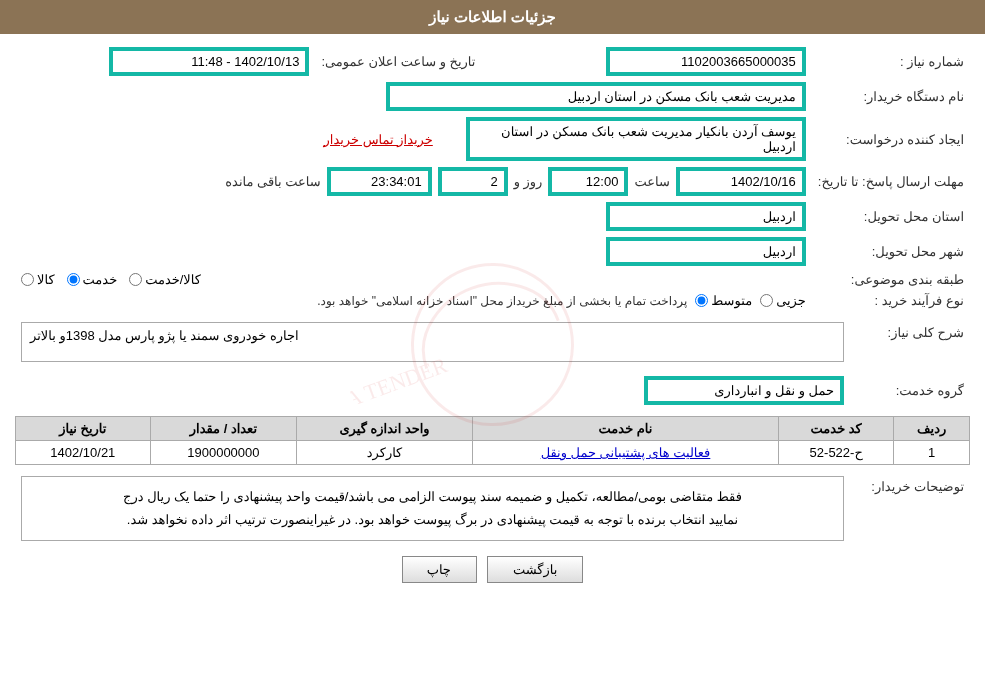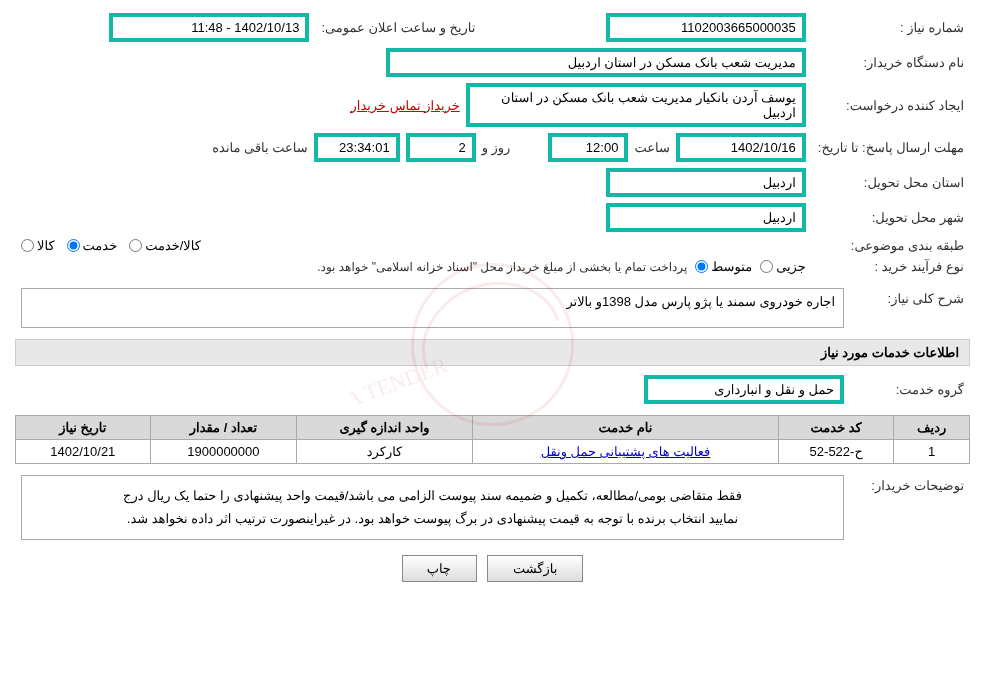--- a/index.html
+++ b/index.html
@@ -50,22 +50,22 @@
       background: #fff;
       padding: 3px 6px;
       font-size: 13px;
       font-family: Tahoma, Arial, sans-serif;
       direction: rtl;
       display: inline-block;
     }
     .input-medium { width: 200px; }
     .input-date { width: 130px; }
     .input-num { width: 70px; }
-    .input-time { width: 80px; margin-left: 32px; }
-    .input-timer { width: 86px; }
+    .input-time { width: 80px; }
+    .input-timer { width: 105px; }
     .row-flex {
       display: flex;
       align-items: center;
       gap: 6px;
     }
     .section-title {
       background: #e8e8e8;
       border: 1px solid #ccc;
       padding: 5px 10px;
       font-weight: bold;
@@ -173,20 +173,23 @@
 <div class="page-container watermark-container">
 
   <div class="watermark">
     <svg width="300" height="200" viewBox="0 0 300 200">
       <circle cx="150" cy="100" r="80" fill="none" stroke="#cc0000" stroke-width="3"></circle>
       <path d="M80,100 C80,60 120,40 150,40 C180,40 220,60 220,100" fill="none" stroke="#cc0000" stroke-width="3"></path>
       <text x="100" y="110" font-size="22" fill="#cc0000" font-family="Tahoma">ANA TENDER</text>
     </svg>
   </div>
 
+  <div class="header-bar">
+    <span>جزئیات اطلاعات نیاز</span>
+  </div>
 
   <div class="main-content">
 
     <table class="info-table">
 
       <tbody>
           <tr>
         <td class="label-cell">شماره نیاز :</td>
         <td class="value-cell">
           <div class="input-box input-medium">1102003665000035</div>
@@ -202,21 +205,21 @@
         <td class="label-cell">نام دستگاه خریدار:</td>
         <td colspan="4" class="value-cell">
           <div class="input-box" style="width:420px;">مدیریت شعب بانک مسکن در استان اردبیل</div>
         </td>
       </tr>
 
       <tr>
         <td class="label-cell">ایجاد کننده درخواست:</td>
         <td colspan="4" class="value-cell">
           <div class="row-flex">
-            <div class="input-box" style="width:340px;">یوسف  آردن بانکیار مدیریت شعب بانک مسکن در استان اردبیل</div>
+            <div class="input-box" style="width:340px;margin-left:27px;">یوسف  آردن بانکیار مدیریت شعب بانک مسکن در استان اردبیل</div>
             <span class="contact-link">خریداز تماس خریدار</span>
           </div>
         </td>
       </tr>
 
       <tr>
         <td class="label-cell">مهلت ارسال پاسخ: تا تاریخ:</td>
         <td colspan="4" class="value-cell">
           <div class="row-flex">
             <div class="input-box input-date">1402/10/16</div>
@@ -281,27 +284,26 @@
         </td>
       </tr>
     </tbody>
       </table>
 
     <table class="info-table">
       <tbody>
           <tr>
         <td class="label-cell" style="vertical-align:top; padding-top:6px;">شرح کلی نیاز:</td>
         <td>
-          <div style="border:1px solid #aaa; padding:5px 8px; min-height:40px; background:#fff; text-align:right; font-size:13px; direction:rtl;">اجاره خودروی سمند یا پژو پارس مدل 1398و بالاتر</div>
+          <div style="border:1px solid #aaa; padding:5px 8px; min-height:40px; background:#fff; text-align:left; font-size:13px; direction:rtl;">اجاره خودروی سمند یا پژو پارس مدل 1398و بالاتر</div>
         </td>
       </tr>
     </tbody>
       </table>
 
-    <div class="section-title">اطلاعات خدمات مورد نیاز</div>
 
     <table class="info-table">
       <tbody>
           <tr>
         <td class="label-cell">گروه خدمت:</td>
         <td>
           <div class="input-box input-medium">حمل و نقل و انبارداری</div>
         </td>
       </tr>
     </tbody>

